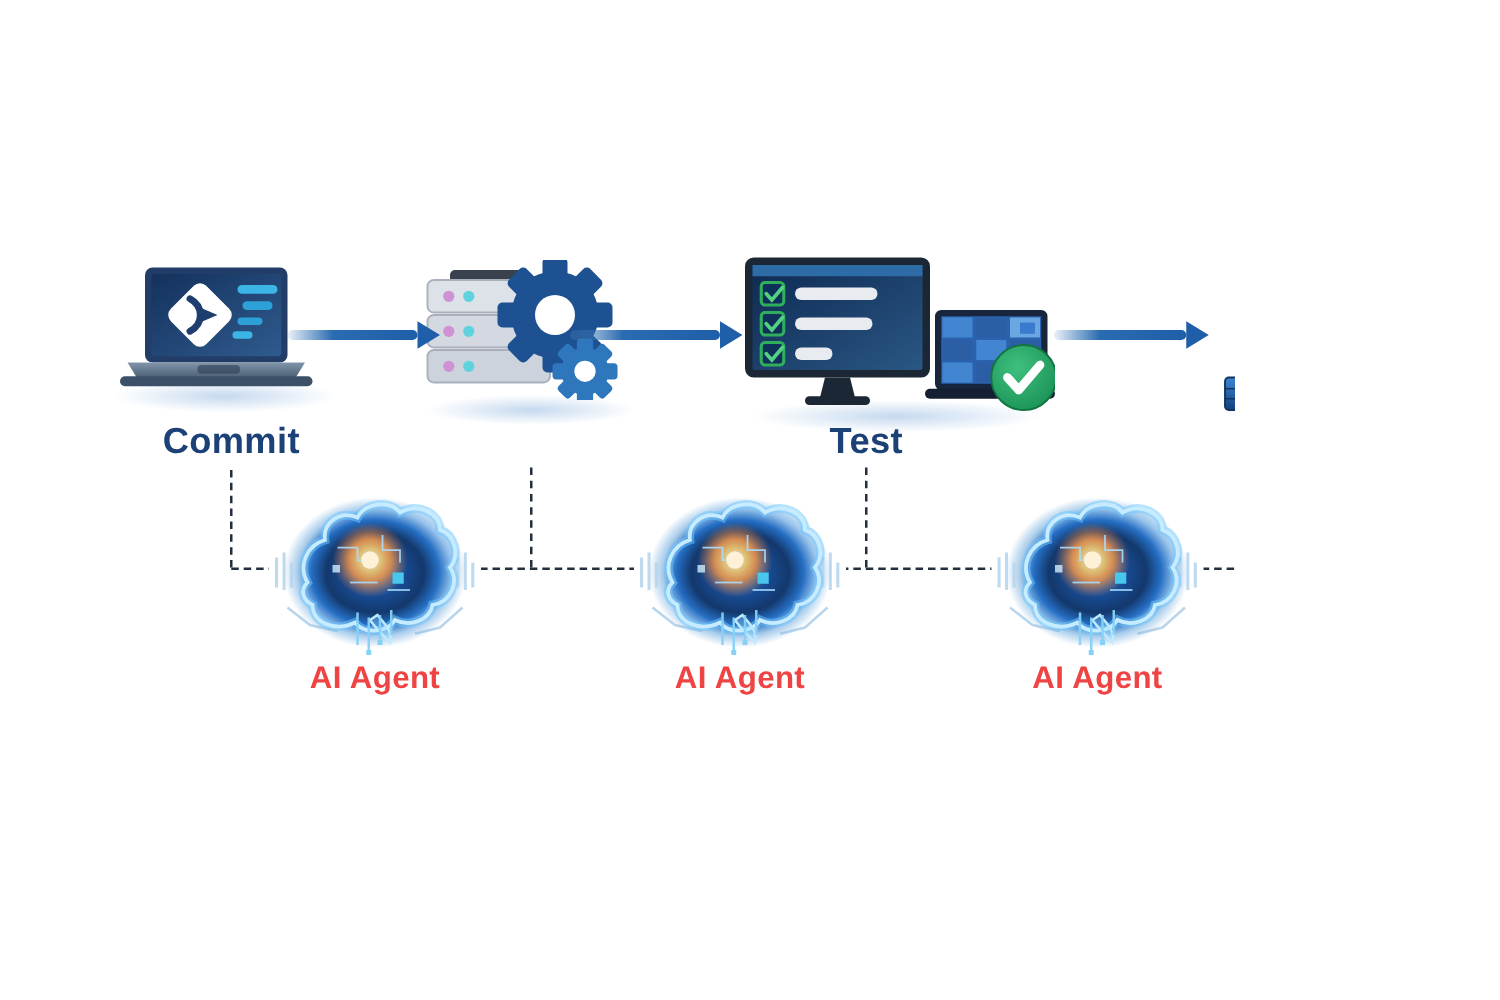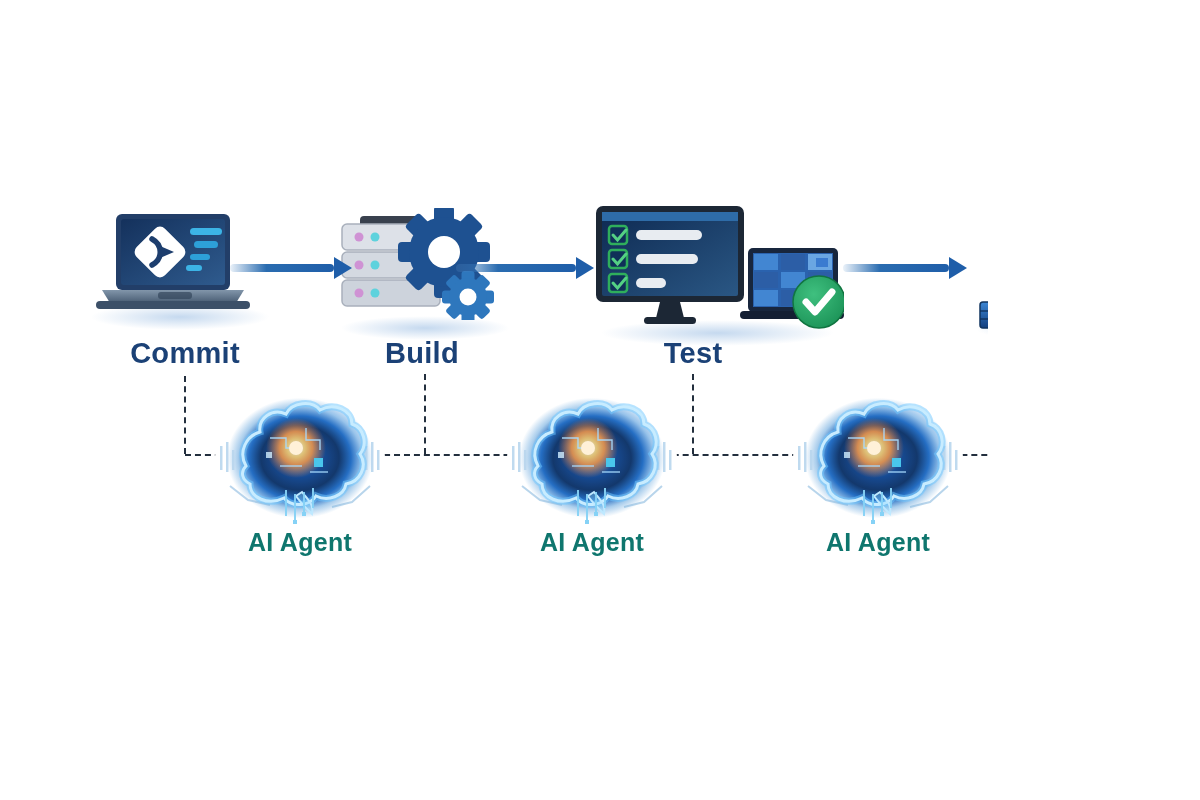--- a/index.html
+++ b/index.html
@@ -9,21 +9,21 @@
   }
 
   
   .stage-label {
     position:absolute; top:336px; width:160px; height:34px; line-height:34px;
     text-align:center; font-size:29px; font-weight:700; color:#1b4176;
     letter-spacing:0.3px; z-index:4;
   }
   .agent-label {
     position:absolute; top:527px; width:160px; height:30px; line-height:30px;
-    text-align:center; font-size:25px; font-weight:700; color:#0f766e;
+    text-align:center; font-size:25px; font-weight:700; color:#ef4444;
     letter-spacing:0.3px; z-index:4;
   }
 
   
   .flow-arrow { position:absolute; top:257px; height:22px; display:flex; align-items:center; z-index:3; }
   .flow-arrow .shaft {
     height:8px; flex:1; border-radius:4px;
     background:linear-gradient(90deg, rgba(120,170,220,0.15), #2a6cb0 35%, #1f5ea9);
   }
   .flow-arrow .head {
@@ -229,21 +229,20 @@
   <div class="flow-arrow" style="left:456px; width:138px;">
     <div class="shaft"></div>
       <div class="head"></div>
   </div>
   <div class="flow-arrow" style="left:843px; width:124px;">
     <div class="shaft"></div>
       <div class="head"></div>
   </div>
 
   <div class="stage-label" style="left:105px;">Commit</div>
-  <div class="stage-label" style="left:342px;">Build</div>
   <div class="stage-label" style="left:613px;">Test</div>
 
   <div class="dash-v" style="left:184px; top:376px; height:78px;"></div>
   <div class="dash-v" style="left:424px; top:374px; height:80px;"></div>
   <div class="dash-v" style="left:692px; top:374px; height:80px;"></div>
   <div class="dash-v" style="left:1046px; top:374px; height:80px;"></div>
   <div class="dash-h" style="left:185px; top:454px; width:862px;"></div>
 
   <div class="brain" style="left:215px;">
     <svg viewBox="-85 -70 170 140">

